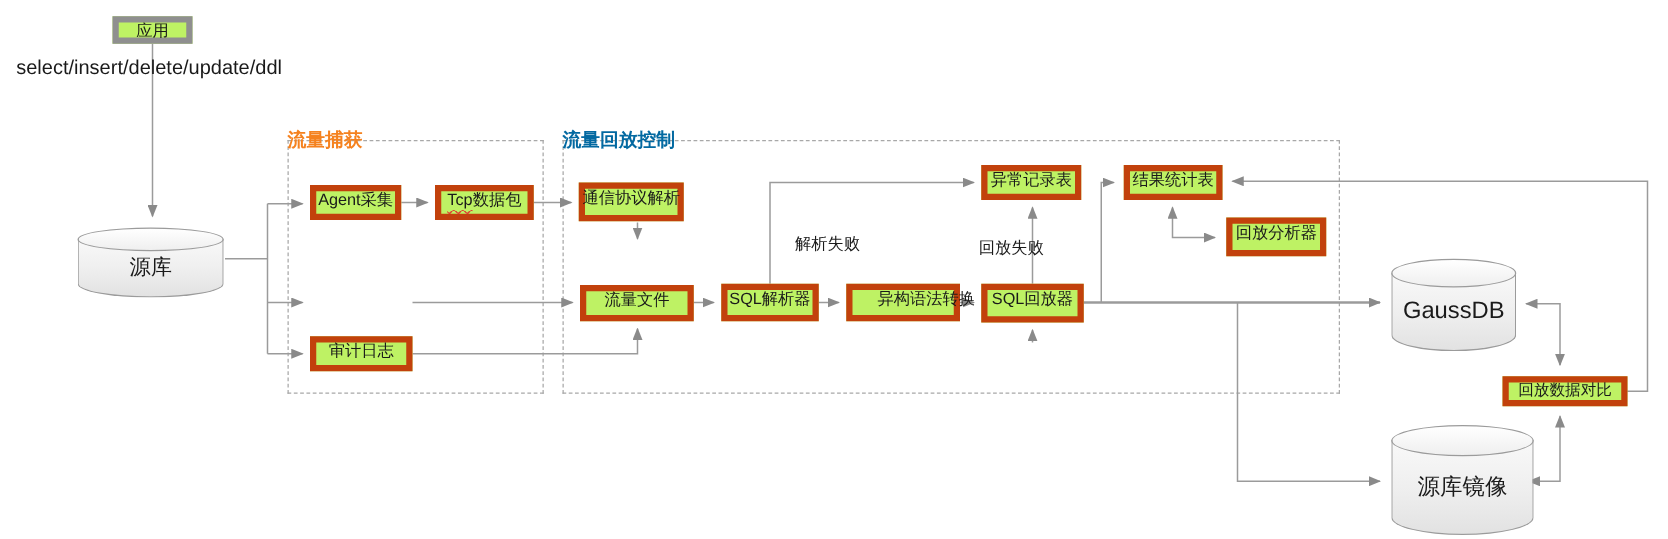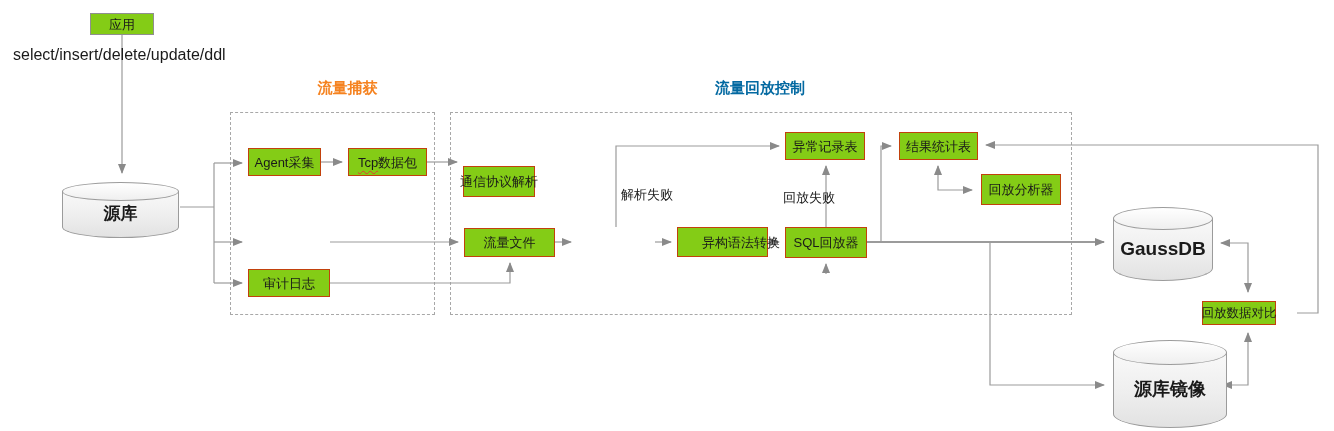--- a/index.html
+++ b/index.html
@@ -3,47 +3,47 @@
 <meta charset="utf-8">
 <style>
   html,body{margin:0;padding:0;background:#fff;}
   .stage{
     position:relative;width:1334px;height:431px;background:#fff;overflow:hidden;
     font-family:"Liberation Sans","DejaVu Sans",sans-serif;color:#1a1a1a;
   }
   .wires{position:absolute;left:0;top:0;z-index:1;}
   .dashed-box{position:absolute;border:1px dashed #a8a8a8;z-index:0;background:transparent;}
   .node{
-    position:absolute;z-index:2;background:#84cc16;border:1px solid #c2410c;
-    display:flex;align-items:center;justify-content:center;
+    position:absolute;z-index:2;background:#bef264;border:5px solid #c2410c;
+    display:flex;justify-content:center;
     font-size:13px;line-height:1;box-sizing:border-box;text-align:center;
   }
   .node .lbl{white-space:nowrap;}
   .squiggle{
     text-decoration-line:underline;text-decoration-style:wavy;
     text-decoration-color:#e03c31;text-decoration-thickness:1px;text-underline-offset:3px;
   }
-  .section-title{position:absolute;z-index:2;font-weight:bold;font-size:15px;text-align:center;}
+  .section-title{position:absolute;z-index:2;font-weight:bold;font-size:15px;margin-top:24px;}
   .flow-label{position:absolute;z-index:2;font-size:13px;white-space:nowrap;}
   .free-text{position:absolute;z-index:2;font-size:16px;white-space:nowrap;}
   .cyl{position:absolute;z-index:2;}
   .cyl-top{
     position:absolute;left:0;right:0;top:0;box-sizing:border-box;
     border:1.4px solid #9b9b9b;border-radius:50%;
     background:linear-gradient(180deg,#ffffff 0%,#efefef 100%);z-index:2;
   }
   .cyl-body{
     position:absolute;left:0;right:0;bottom:0;box-sizing:border-box;
     border:1.4px solid #9b9b9b;border-top:none;
     background:linear-gradient(180deg,#f9f9f9 0%,#eeeeee 55%,#e2e2e2 100%);z-index:1;
   }
   .cyl-label{
     position:absolute;left:0;right:0;top:0;bottom:0;z-index:3;
     display:flex;align-items:center;justify-content:center;
-    font-weight:bold;white-space:nowrap;text-align:right;
+    font-weight:normal;white-space:nowrap;text-align:right;
   }
 </style>
 </head>
 <body>
 
 <div class="stage">
 
   <div class="dashed-box" style="left:230px;top:112px;width:203px;height:201px;"></div>
   <div class="dashed-box" style="left:450px;top:112px;width:620px;height:201px;"></div>
 
@@ -112,54 +112,57 @@
   <div class="node" style="left:248px;top:148px;width:73px;height:28px;">
     <span class="lbl">Agent采集</span>
   </div>
   <div class="node" style="left:348px;top:148px;width:79px;height:28px;">
     <span class="lbl"><span class="squiggle">Tcp</span><span>数据包</span></span>
   </div>
   <div class="node" style="left:248px;top:269px;width:82px;height:28px;">
     <span class="lbl">审计日志</span>
   </div>
 
-  <div class="node" style="left:463px;top:146px;width:72px;height:31px;margin-top:20px;">
+  <div class="node" style="left:463px;top:146px;width:84px;height:31px;">
     <span class="lbl">通信协议解析</span>
   </div>
   <div class="node" style="left:464px;top:228px;width:91px;height:29px;">
     <span class="lbl">流量文件</span>
+  </div>
+  <div class="node" style="left:577px;top:227px;width:78px;height:30px;">
+    <span class="lbl">SQL解析器</span>
   </div>
   <div class="node" style="left:677px;top:227px;width:91px;height:30px;padding-left:37px;">
     <span class="lbl">异构语法转换</span>
   </div>
   <div class="node" style="left:785px;top:227px;width:82px;height:31px;">
     <span class="lbl">SQL回放器</span>
   </div>
   <div class="node" style="left:785px;top:132px;width:80px;height:28px;">
     <span class="lbl">异常记录表</span>
   </div>
   <div class="node" style="left:899px;top:132px;width:79px;height:28px;">
     <span class="lbl">结果统计表</span>
   </div>
   <div class="node" style="left:981px;top:174px;width:80px;height:31px;">
     <span class="lbl">回放分析器</span>
   </div>
 
-  <div class="flow-label" style="left:621px;top:186px;">解析失败</div>
+  <div class="flow-label" style="left:636px;top:186px;">解析失败</div>
   <div class="flow-label" style="left:783px;top:189px;">回放失败</div>
 
   <div class="cyl" style="left:1113px;top:207px;width:100px;height:74px;">
     <div class="cyl-body" style="top:11px;border-radius:0 0 50% 50% / 0 0 13px 13px;"></div>
     <div class="cyl-top" style="height:23px;"></div>
     <div class="cyl-label" style="font-size:19px;padding-top:9px;">GaussDB</div>
   </div>
 
   <div class="cyl" style="left:1113px;top:340px;width:114px;height:88px;">
     <div class="cyl-body" style="top:12px;border-radius:0 0 50% 50% / 0 0 14px 14px;"></div>
     <div class="cyl-top" style="height:25px;"></div>
     <div class="cyl-label" style="font-size:18px;padding-top:10px;">源库镜像</div>
   </div>
 
-  <div class="node" style="left:1202px;top:301px;width:74px;height:24px;font-size:12.5px;">
+  <div class="node" style="left:1202px;top:301px;width:100px;height:24px;font-size:12.5px;">
     <span class="lbl">回放数据对比</span>
   </div>
 
 </div>
 
 </body></html>

